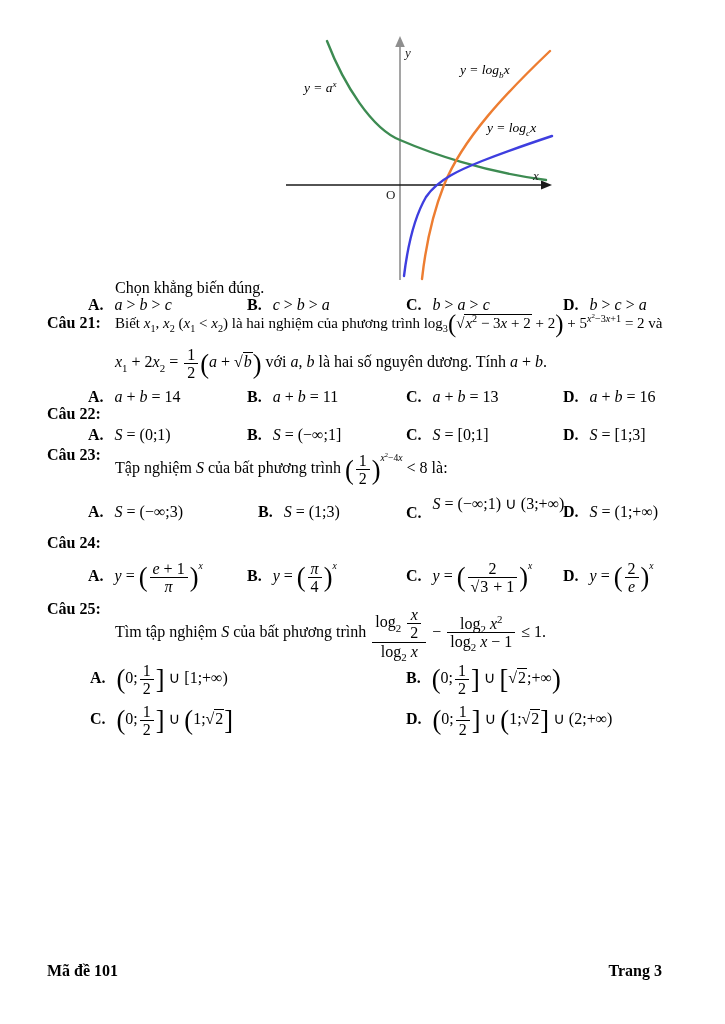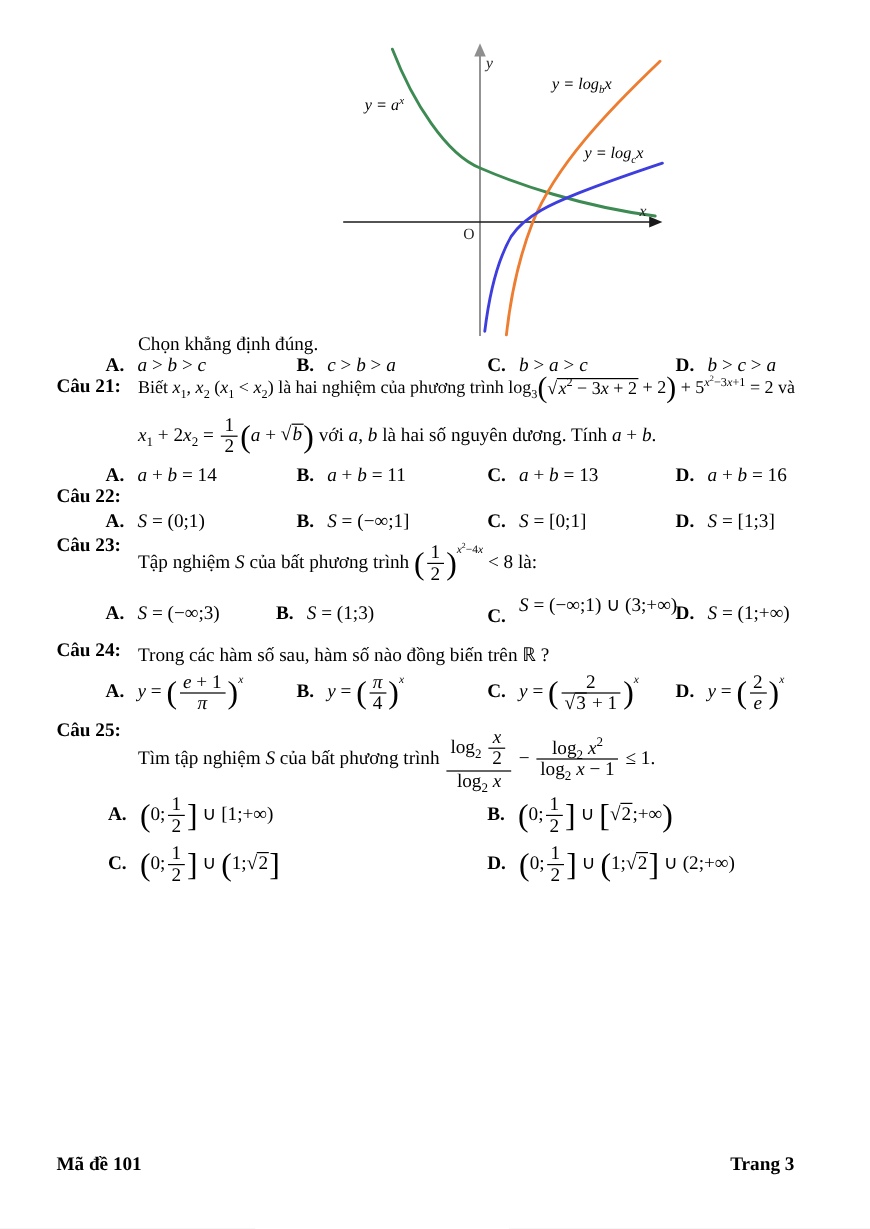--- a/index.html
+++ b/index.html
@@ -60,21 +60,21 @@
       <path d="M126,243 C130,210 137,183 148,164 C160,146 184,136 204,128 C232,117 256,109 274,103" fill="none" stroke-width="2.4" stroke-linecap="round" stroke="#3e3edf"></path>
       <text x="127" y="24" font-size="13" font-style="italic" font-family="Liberation Serif, serif" fill="#222222">y</text>
       <text x="255" y="147" font-size="13" font-style="italic" font-family="Liberation Serif, serif" fill="#222222">x</text>
       <text x="108" y="166" font-size="13" font-family="Liberation Serif, serif" fill="#222222">O</text>
     </svg>
     <div class="curve-label" style="left:26px;top:47px">y = a<sup>x</sup></div>
     <div class="curve-label" style="left:182px;top:29px">y = log<sub>b</sub>x</div>
     <div class="curve-label" style="left:209px;top:87px">y = log<sub>c</sub>x</div>
   </div>
 
-  <div class="qtext" style="top:279px">Chọn khẳng định đúng.</div>
+  <div class="qtext" style="top:279px">Chọn khẳng biến đúng.</div>
   <div class="row" style="top:296px">
     <span class="opt" style="left:88px"><b class="ok">A.</b><span><i>a</i> &gt; <i>b</i> &gt; <i>c</i></span></span>
     <span class="opt" style="left:247px"><b class="ok">B.</b><span><i>c</i> &gt; <i>b</i> &gt; <i>a</i></span></span>
     <span class="opt" style="left:406px"><b class="ok">C.</b><span><i>b</i> &gt; <i>a</i> &gt; <i>c</i></span></span>
     <span class="opt" style="left:563px"><b class="ok">D.</b><span><i>b</i> &gt; <i>c</i> &gt; <i>a</i></span></span>
   </div>
 
   <div class="qlabel" style="top:314px">Câu 21:</div>
   <div class="qtext small-line" style="top:312px">Biết <i>x</i><sub>1</sub>, <i>x</i><sub>2</sub> (<i>x</i><sub>1</sub> &lt; <i>x</i><sub>2</sub>) là hai nghiệm của phương trình log<sub>3</sub><span class="bp">(</span><span class="sqrt"><span class="rad"><i>x</i><sup>2</sup> − 3<i>x</i> + 2</span></span> + 2<span class="bp">)</span> + 5<sup><i>x</i><sup>2</sup>−3<i>x</i>+1</sup> = 2 và</div>
   <div class="qtext" style="top:346px"><i>x</i><sub>1</sub> + 2<i>x</i><sub>2</sub> = <span class="frac"><span class="num">1</span><span class="den">2</span></span><span class="bp">(</span><i>a</i> + <span class="sqrt"><span class="rad"><i>b</i></span></span><span class="bp">)</span> với <i>a</i>, <i>b</i> là hai số nguyên dương. Tính <i>a</i> + <i>b</i>.</div>
@@ -90,27 +90,26 @@
     <span class="opt" style="left:88px"><b class="ok">A.</b><span><i>S</i> = (0;1)</span></span>
     <span class="opt" style="left:247px"><b class="ok">B.</b><span><i>S</i> = (−∞;1]</span></span>
     <span class="opt" style="left:406px"><b class="ok">C.</b><span><i>S</i> = [0;1]</span></span>
     <span class="opt" style="left:563px"><b class="ok">D.</b><span><i>S</i> = [1;3]</span></span>
   </div>
 
   <div class="qlabel" style="top:446px">Câu 23:</div>
   <div class="qtext" style="top:452px">Tập nghiệm <i>S</i> của bất phương trình <span class="bp">(</span><span class="frac"><span class="num">1</span><span class="den">2</span></span><span class="bp">)</span><span class="hi"><i>x</i><sup>2</sup>−4<i>x</i></span> &lt; 8 là:</div>
   <div class="row" style="top:503px">
     <span class="opt" style="left:88px"><b class="ok">A.</b><span><i>S</i> = (−∞;3)</span></span>
-    <span class="opt" style="left:230px"><b class="ok">B.</b><span><i>S</i> = (1;3)</span></span>
+    <span class="opt" style="left:258px"><b class="ok">B.</b><span><i>S</i> = (1;3)</span></span>
     <span class="opt" style="left:406px"><b class="ok">C.</b><span class="raise"><i>S</i> = (−∞;1) ∪ (3;+∞)</span></span>
     <span class="opt" style="left:563px"><b class="ok">D.</b><span><i>S</i> = (1;+∞)</span></span>
   </div>
 
   <div class="qlabel" style="top:534px">Câu 24:</div>
-  <div class="qtext" style="top:534px">Trong các hàm số sau, hàm số nào đồng biến trên ℝ ?</div>
   <div class="row" style="top:560px">
     <span class="opt" style="left:88px"><b class="ok">A.</b><span><i>y</i> = <span class="bp">(</span><span class="frac"><span class="num"><i>e</i> + 1</span><span class="den"><i>π</i></span></span><span class="bp">)</span><span class="hi"><i>x</i></span></span></span>
     <span class="opt" style="left:247px"><b class="ok">B.</b><span><i>y</i> = <span class="bp">(</span><span class="frac"><span class="num"><i>π</i></span><span class="den">4</span></span><span class="bp">)</span><span class="hi"><i>x</i></span></span></span>
     <span class="opt" style="left:406px"><b class="ok">C.</b><span><i>y</i> = <span class="bp">(</span><span class="frac"><span class="num">2</span><span class="den"><span class="sqrt"><span class="rad">3</span></span> + 1</span></span><span class="bp">)</span><span class="hi"><i>x</i></span></span></span>
     <span class="opt" style="left:563px"><b class="ok">D.</b><span><i>y</i> = <span class="bp">(</span><span class="frac"><span class="num">2</span><span class="den"><i>e</i></span></span><span class="bp">)</span><span class="hi"><i>x</i></span></span></span>
   </div>
 
   <div class="qlabel" style="top:600px">Câu 25:</div>
   <div class="qtext" style="top:606px">Tìm tập nghiệm <i>S</i> của bất phương trình <span class="frac"><span class="num">log<sub>2</sub> <span class="frac"><span class="num"><i>x</i></span><span class="den">2</span></span></span><span class="den">log<sub>2</sub> <i>x</i></span></span> − <span class="frac"><span class="num">log<sub>2</sub> <i>x</i><sup>2</sup></span><span class="den">log<sub>2</sub> <i>x</i> − 1</span></span> ≤ 1.</div>
   <div class="row" style="top:662px">

